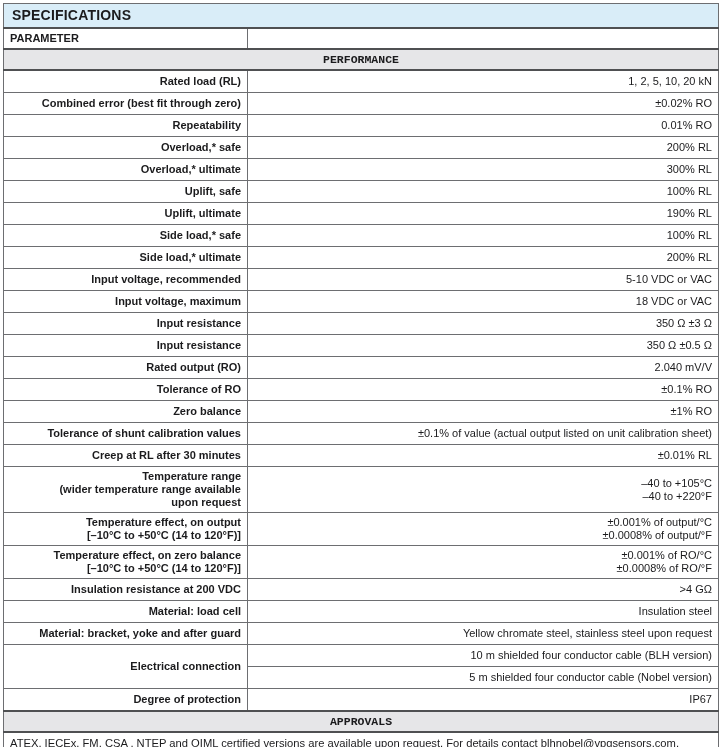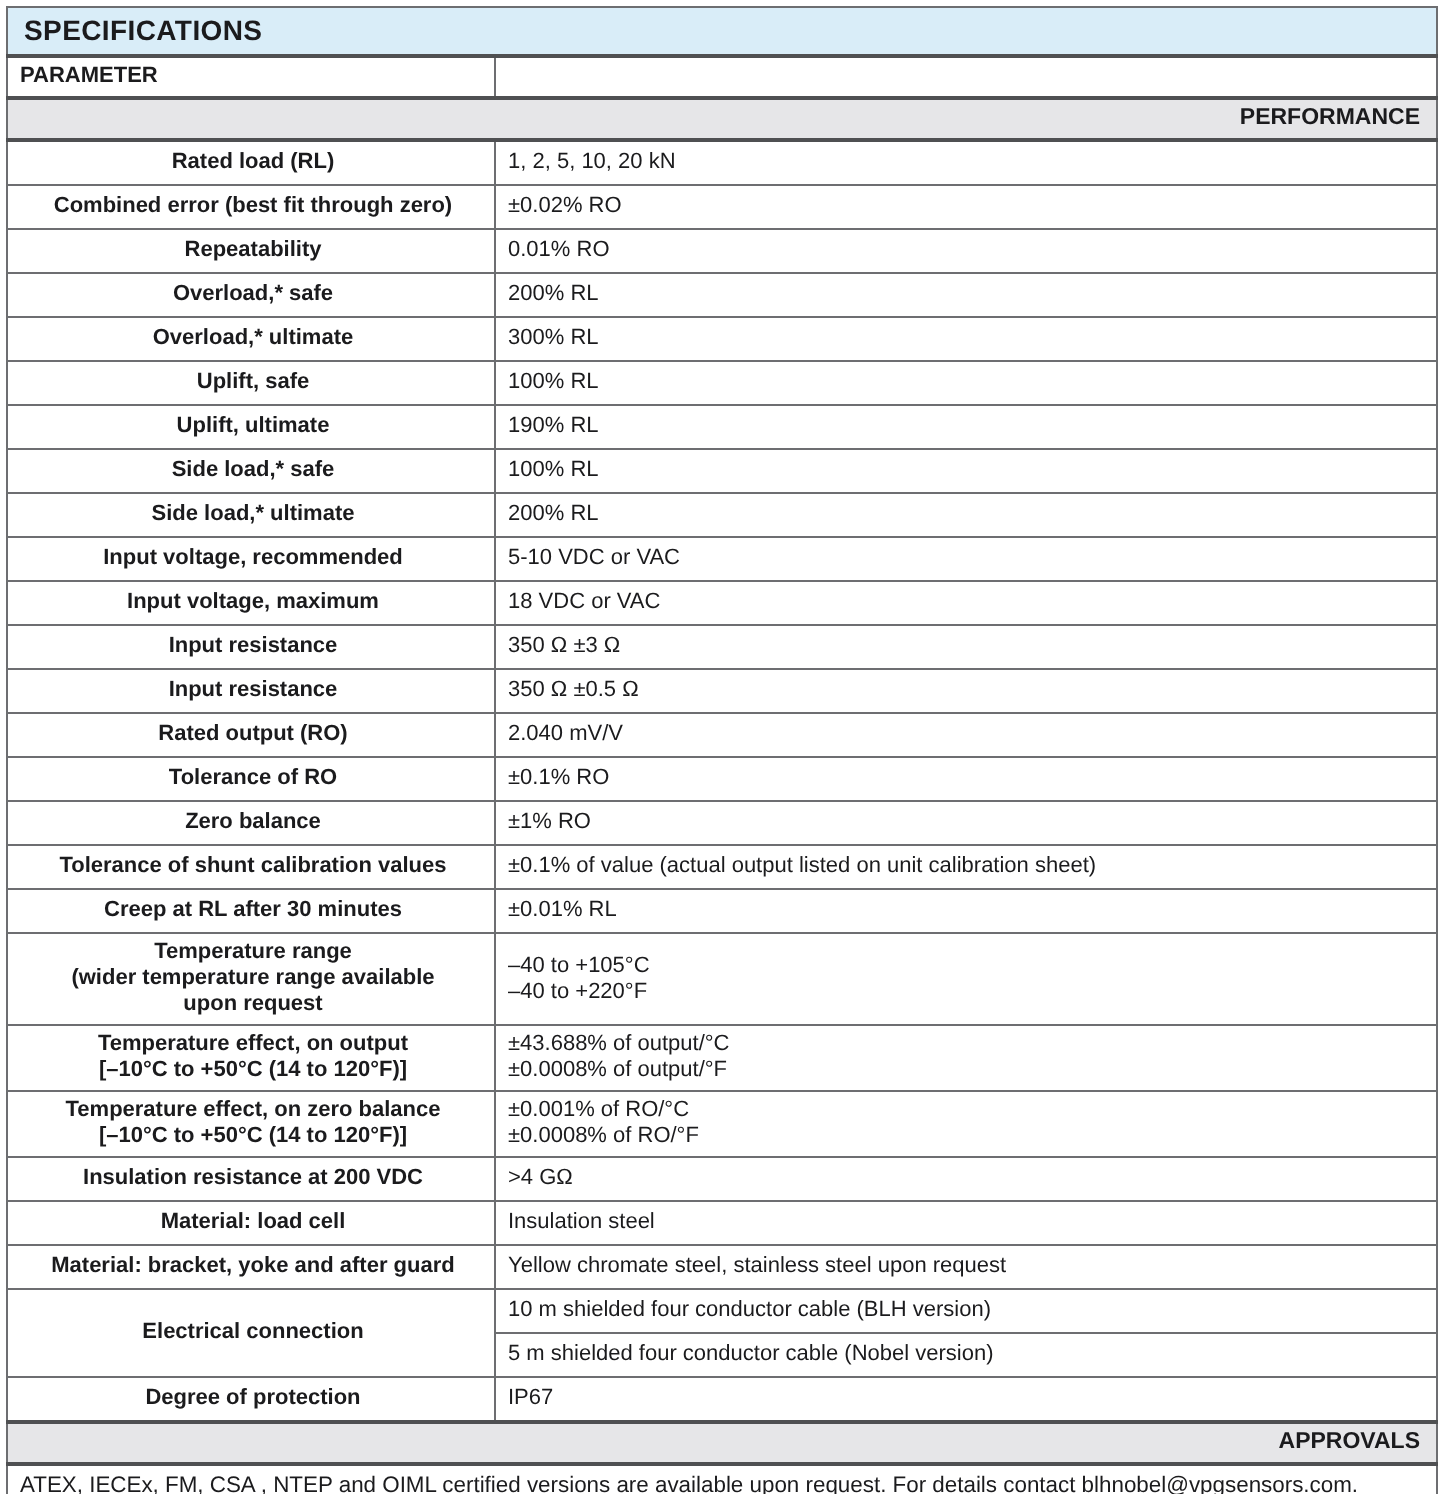--- a/index.html
+++ b/index.html
@@ -56,30 +56,31 @@
   tr.param-header td.param-cell{text-align:left;padding-left:6px;}
   
   tr.band-gray td{
     background:var(--section_gray);
     font-weight:bold;
     font-size:11.5px;
     height:12px;
     padding:3px 8px;
     border-top:2.5px solid var(--border_dark);
     border-bottom:2.5px solid var(--border_dark);
-    text-align:right;
+    text-align:center;
+    font-family:Liberation Mono, monospace;
   }
   
   tr.spec-row td{height:15px;}
   td.param-cell{
     font-weight:bold;
-    text-align:center;
+    text-align:right;
     padding-left:8px;
   }
-  td.value-cell{text-align:left;}
+  td.value-cell{text-align:right;}
   td .line{display:block;}
   
   tr.approvals-text td{
     height:15px;
     text-align:left;
     padding-left:6px;
     font-size:11.2px;
   }
 </style>
 </head>
@@ -258,21 +259,21 @@
             <div class="line">–40 to +105°C</div>
             <div class="line">–40 to +220°F</div>
           </td>
         </tr>
         <tr class="spec-row">
           <td class="param-cell">
             <div class="line">Temperature effect, on output</div>
             <div class="line">[–10°C to +50°C (14 to 120°F)]</div>
           </td>
           <td class="value-cell">
-            <div class="line">±43.688% of output/°C</div>
+            <div class="line">±0.001% of output/°C</div>
             <div class="line">±0.0008% of output/°F</div>
           </td>
         </tr>
         <tr class="spec-row">
           <td class="param-cell">
             <div class="line">Temperature effect, on zero balance</div>
             <div class="line">[–10°C to +50°C (14 to 120°F)]</div>
           </td>
           <td class="value-cell">
             <div class="line">±0.001% of RO/°C</div>

